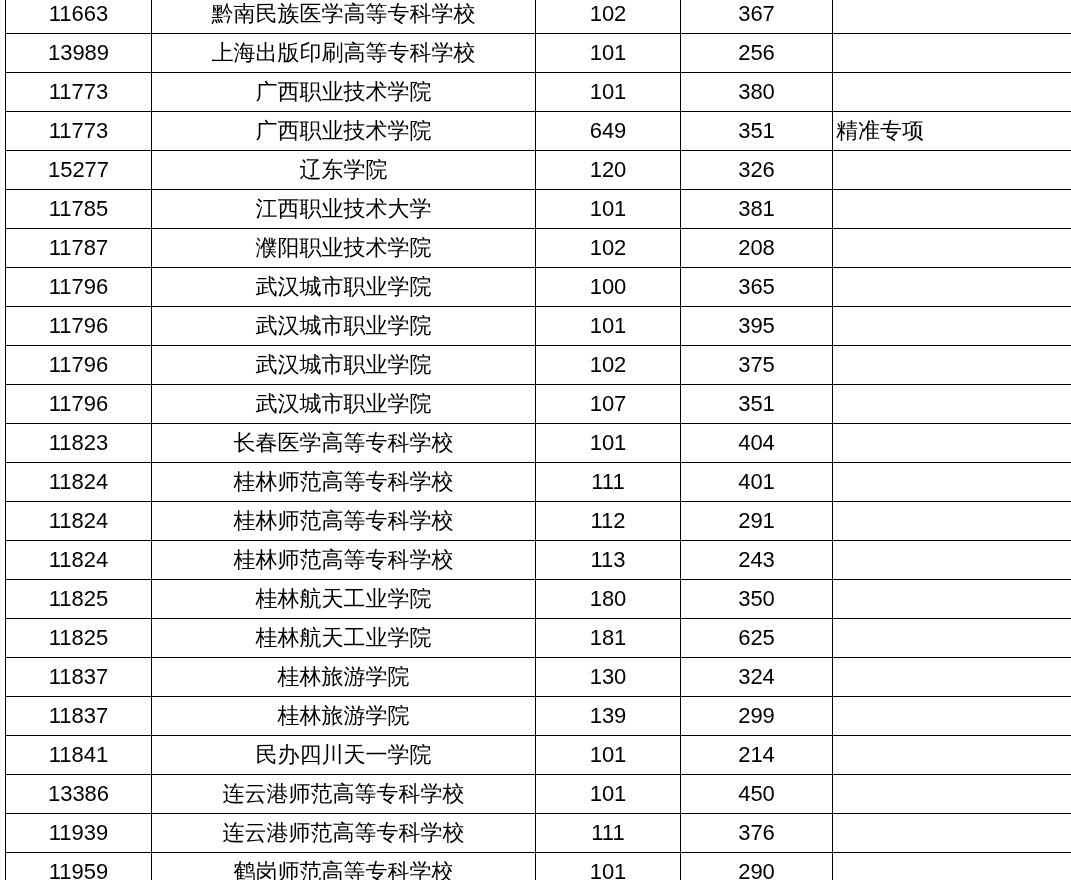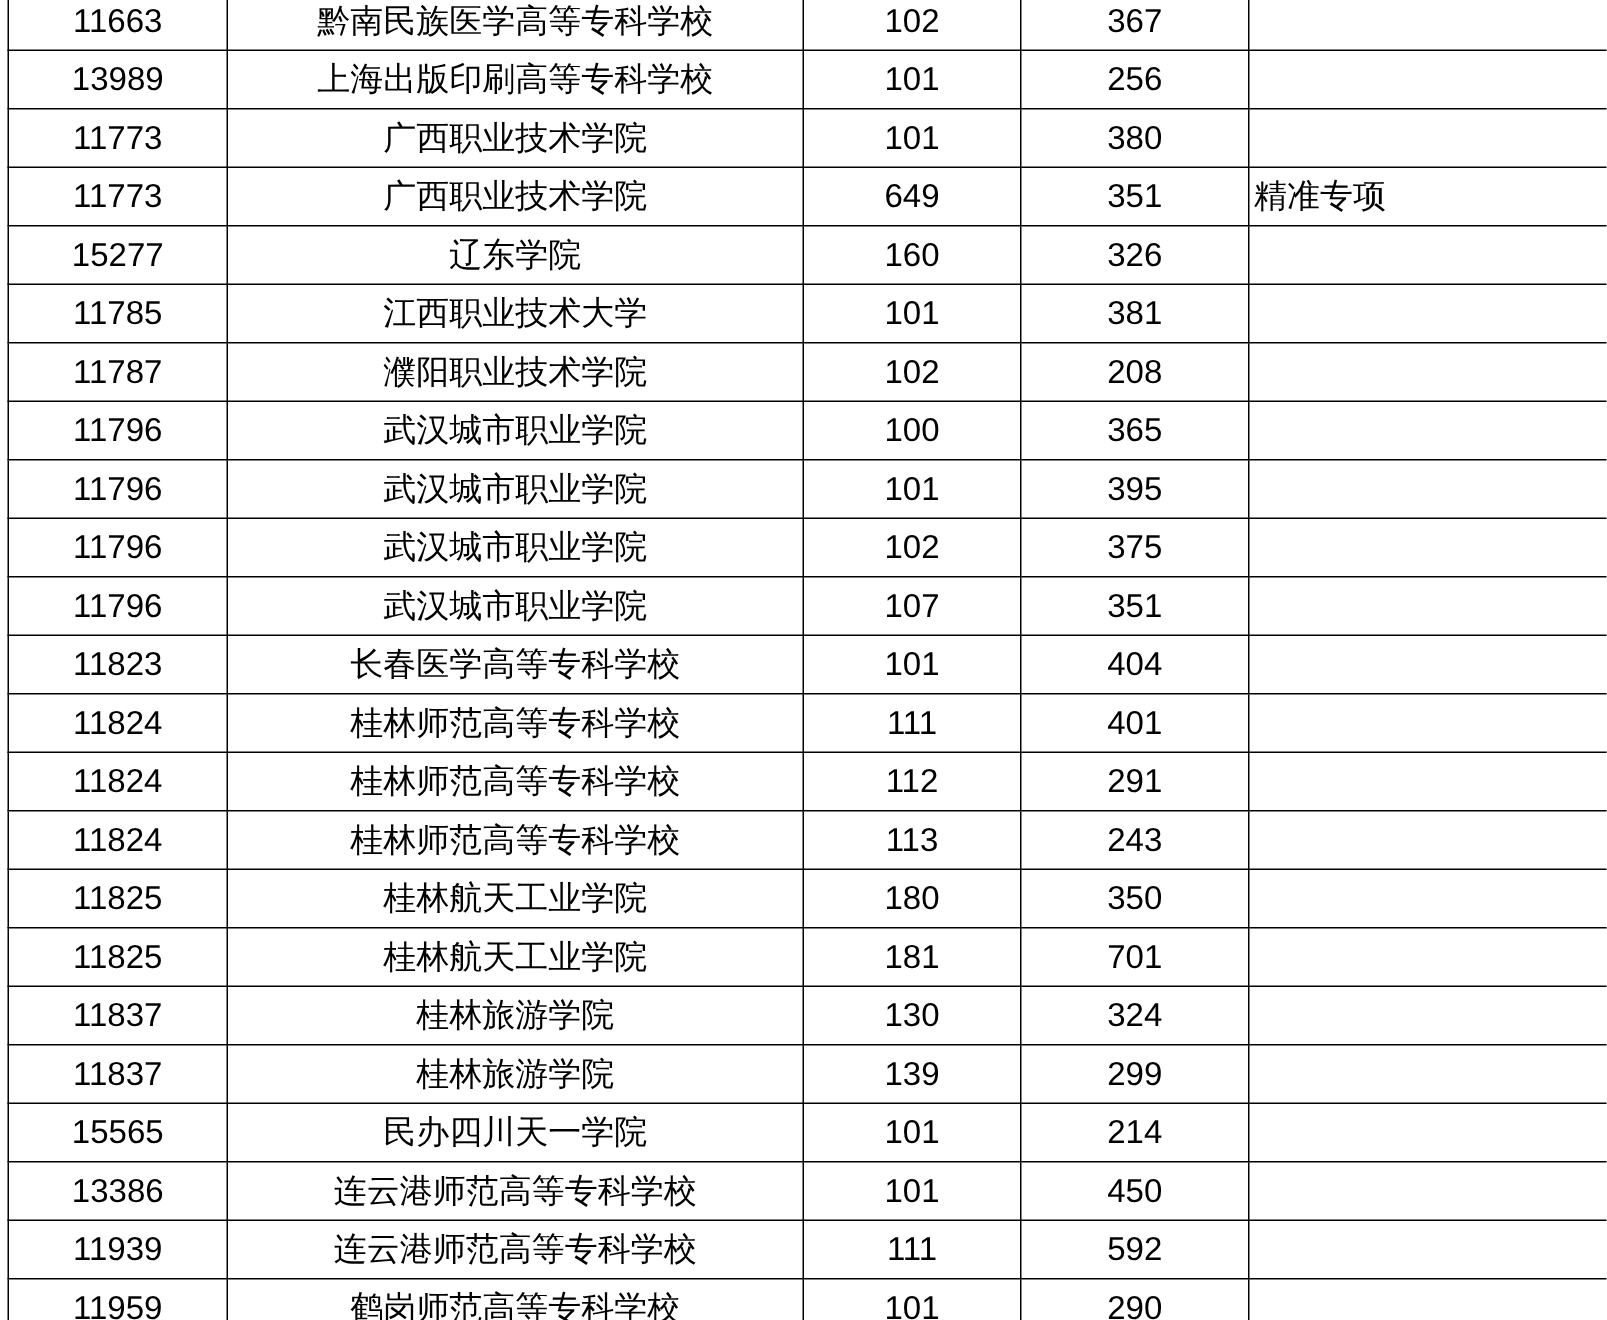--- a/index.html
+++ b/index.html
@@ -82,21 +82,21 @@
         <tr>
           <td class="col-code">11773</td>
           <td class="col-school">广西职业技术学院</td>
           <td class="col-group">649</td>
           <td class="col-score">351</td>
           <td class="col-note">精准专项</td>
         </tr>
         <tr>
           <td class="col-code">15277</td>
           <td class="col-school">辽东学院</td>
-          <td class="col-group">160</td>
+          <td class="col-group">120</td>
           <td class="col-score">326</td>
           <td class="col-note"></td>
         </tr>
         <tr>
           <td class="col-code">11785</td>
           <td class="col-school">江西职业技术大学</td>
           <td class="col-group">101</td>
           <td class="col-score">381</td>
           <td class="col-note"></td>
         </tr>
@@ -167,56 +167,56 @@
           <td class="col-code">11825</td>
           <td class="col-school">桂林航天工业学院</td>
           <td class="col-group">180</td>
           <td class="col-score">350</td>
           <td class="col-note"></td>
         </tr>
         <tr>
           <td class="col-code">11825</td>
           <td class="col-school">桂林航天工业学院</td>
           <td class="col-group">181</td>
-          <td class="col-score">701</td>
+          <td class="col-score">625</td>
           <td class="col-note"></td>
         </tr>
         <tr>
           <td class="col-code">11837</td>
           <td class="col-school">桂林旅游学院</td>
           <td class="col-group">130</td>
           <td class="col-score">324</td>
           <td class="col-note"></td>
         </tr>
         <tr>
           <td class="col-code">11837</td>
           <td class="col-school">桂林旅游学院</td>
           <td class="col-group">139</td>
           <td class="col-score">299</td>
           <td class="col-note"></td>
         </tr>
         <tr>
-          <td class="col-code">15565</td>
+          <td class="col-code">11841</td>
           <td class="col-school">民办四川天一学院</td>
           <td class="col-group">101</td>
           <td class="col-score">214</td>
           <td class="col-note"></td>
         </tr>
         <tr>
           <td class="col-code">13386</td>
           <td class="col-school">连云港师范高等专科学校</td>
           <td class="col-group">101</td>
           <td class="col-score">450</td>
           <td class="col-note"></td>
         </tr>
         <tr>
           <td class="col-code">11939</td>
           <td class="col-school">连云港师范高等专科学校</td>
           <td class="col-group">111</td>
-          <td class="col-score">592</td>
+          <td class="col-score">376</td>
           <td class="col-note"></td>
         </tr>
         <tr>
           <td class="col-code">11959</td>
           <td class="col-school">鹤岗师范高等专科学校</td>
           <td class="col-group">101</td>
           <td class="col-score">290</td>
           <td class="col-note"></td>
         </tr>
       </tbody>

